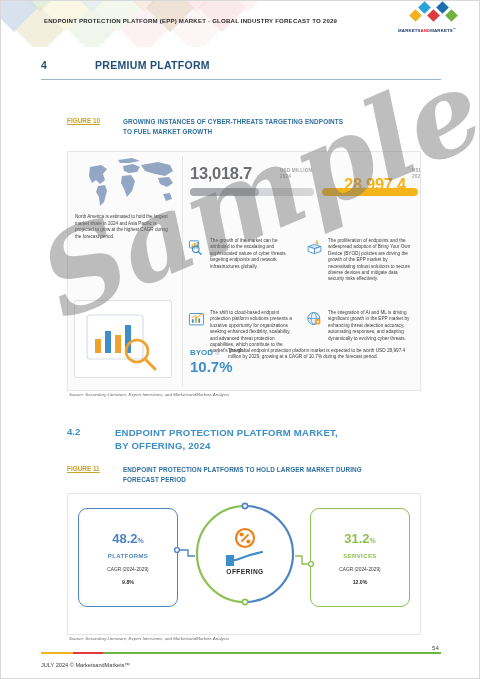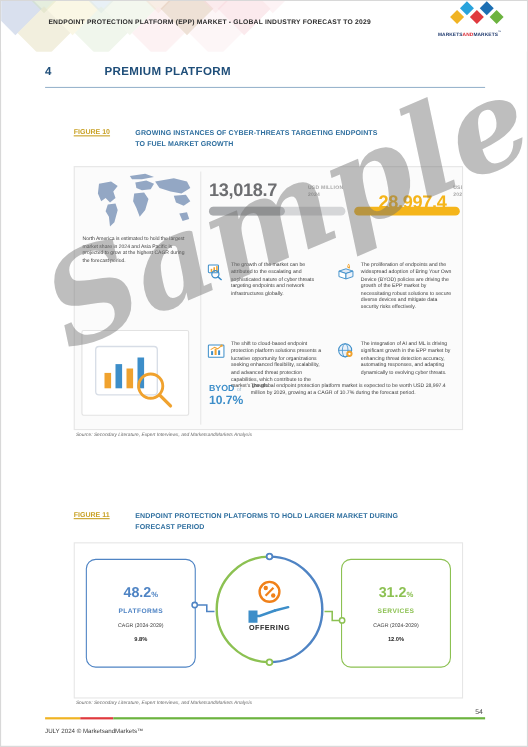--- a/index.html
+++ b/index.html
@@ -55,21 +55,21 @@
   .unit{position:absolute;font-size:4.6px;font-weight:bold;color:#a8a8a8;
         line-height:6px;letter-spacing:.2px;}
   .bar{position:absolute;height:7.5px;border-radius:4px;}
   .bar-grey{background:#d5d6d8;}
   .bar-grey i{position:absolute;left:0;top:0;height:7.5px;width:56%;
               background:#a9abae;border-radius:4px;display:block;}
   .bar-amber{background:#f5b51a;}
 
   .cagr-lbl{position:absolute;left:122px;top:196px;font-size:8px;font-weight:bold;color:#3d8ec9;}
   .cagr-of{font-size:4.6px;font-weight:normal;color:#9bb7cd;}
-  .cagr-val{position:absolute;left:122px;top:206px;font-size:11px;font-weight:bold;color:#3d8ec9;}
+  .cagr-val{position:absolute;left:122px;top:206px;font-size:15px;font-weight:bold;color:#3d8ec9;}
   .lead{position:absolute;left:160px;top:196px;width:180px;font-size:4.7px;
         line-height:6.4px;color:#404040;}
 
   .block{position:absolute;display:flex;gap:5px;}
   .bicon{width:17px;height:17px;flex:0 0 17px;}
   .btxt{font-size:4.7px;line-height:6.4px;color:#404040;}
 
   .src{position:absolute;font-size:4.4px;font-style:italic;color:#6a6a6a;}
 
   
@@ -249,20 +249,27 @@
         <ellipse cx="11" cy="12" rx="3.6" ry="8.4" fill="none" stroke="#3d8ec9" stroke-width="1"></ellipse>
         <line x1="2.6" y1="12" x2="19.4" y2="12" stroke="#3d8ec9" stroke-width="1"></line>
         <circle cx="16.5" cy="16.5" r="4" fill="#f0a22e"></circle>
         <circle cx="16.5" cy="16.5" r="1.5" fill="#fff"></circle>
       </svg>
       <div class="btxt">The integration of AI and ML is driving significant growth in the EPP market by enhancing threat detection accuracy, automating responses, and adapting dynamically to evolving cyber threats.</div>
     </div>
   </div>
   <div class="src" style="left:68px;top:391px;">Source: Secondary Literature, Expert Interviews, and MarketsandMarkets Analysis</div>
 
+  <div class="sec42">
+    <div class="num">4.2</div>
+    <div class="ttl">
+      <div>ENDPOINT PROTECTION PLATFORM MARKET,</div>
+      <div>BY OFFERING, 2024</div>
+    </div>
+  </div>
   <div class="figline" style="left:66px;top:464px;width:380px;">
     <div class="figtag">FIGURE 11</div>
     <div class="figtxt">
       <div>ENDPOINT PROTECTION PLATFORMS TO HOLD LARGER MARKET DURING</div>
       <div>FORECAST PERIOD</div>
     </div>
   </div>
 
   <div class="fig11">
     <svg class="ocirc" viewBox="0 0 104 104">

